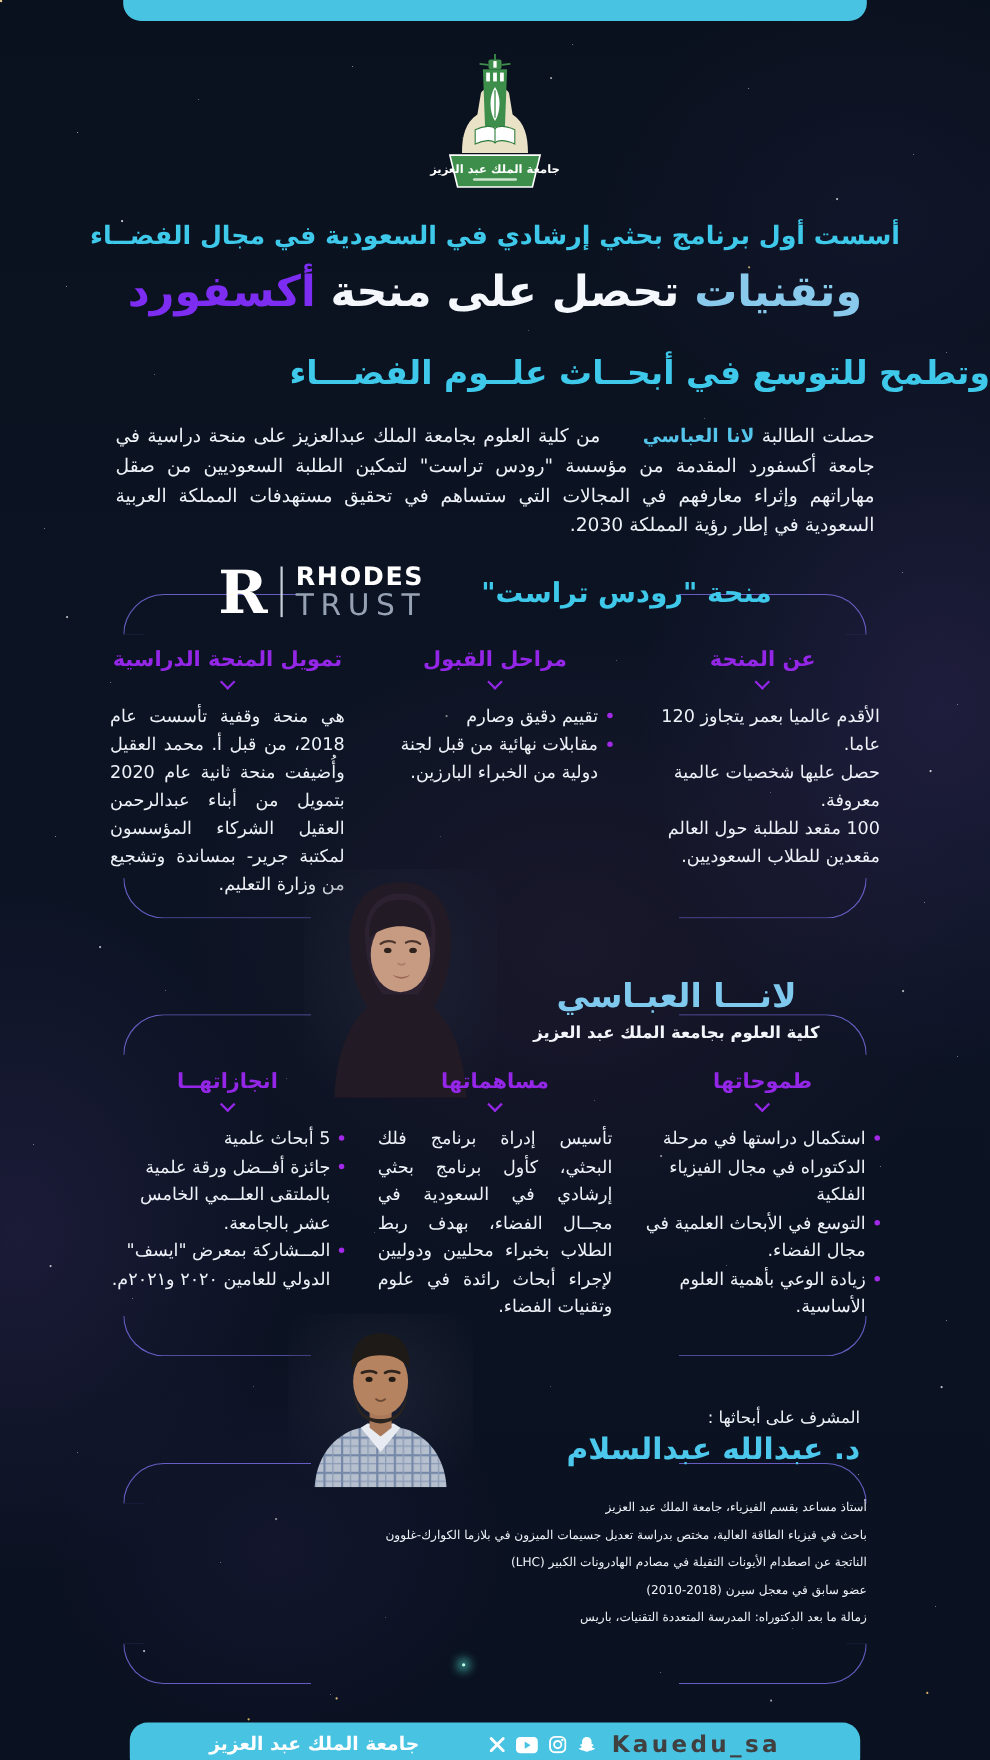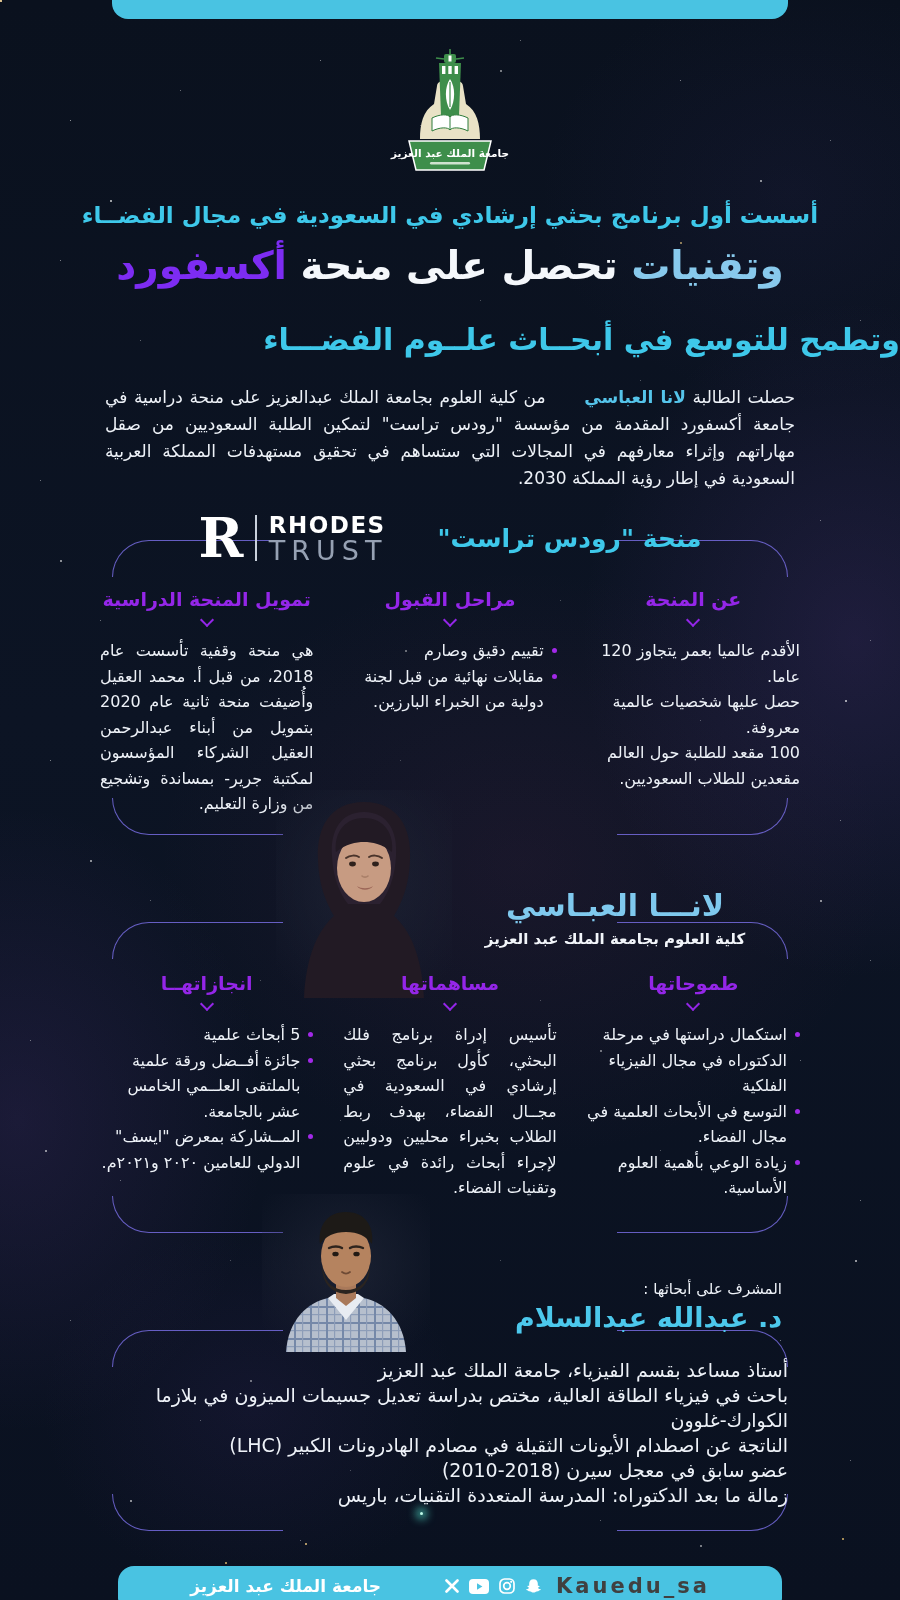--- a/index.html
+++ b/index.html
@@ -96,21 +96,21 @@
   
   .lana-photo{position:absolute;left:276px;top:790px;}
   .lana-block{position:absolute;left:440px;width:350px;top:888px;text-align:center;}
   .lana-name{font-size:30px;font-weight:bold;color:#7fc9ee;}
   .lana-sub{font-size:15px;font-weight:bold;color:#f2f5fa;margin-top:7px;}
   
   .man-photo{position:absolute;left:262px;top:1194px;}
   .sup-block{position:absolute;right:118px;width:390px;top:1280px;text-align:right;}
   .sup-label{font-size:15px;color:#eef2f8;}
   .sup-name{font-size:27px;font-weight:bold;color:#4cc8ec;margin-top:4px;}
-  .bio{position:absolute;left:112px;right:112px;top:1358px;font-size:19px;line-height:25px;
+  .bio{position:absolute;left:112px;right:112px;top:1358px;font-size:11px;line-height:25px;
     color:#eef2f8;text-align:right;}
 </style>
 </head>
 <body>
 
 <div id="poster">
 
   <div class="stars s1"></div>
   <div class="stars s2"></div>
   <div class="stars s3"></div>

